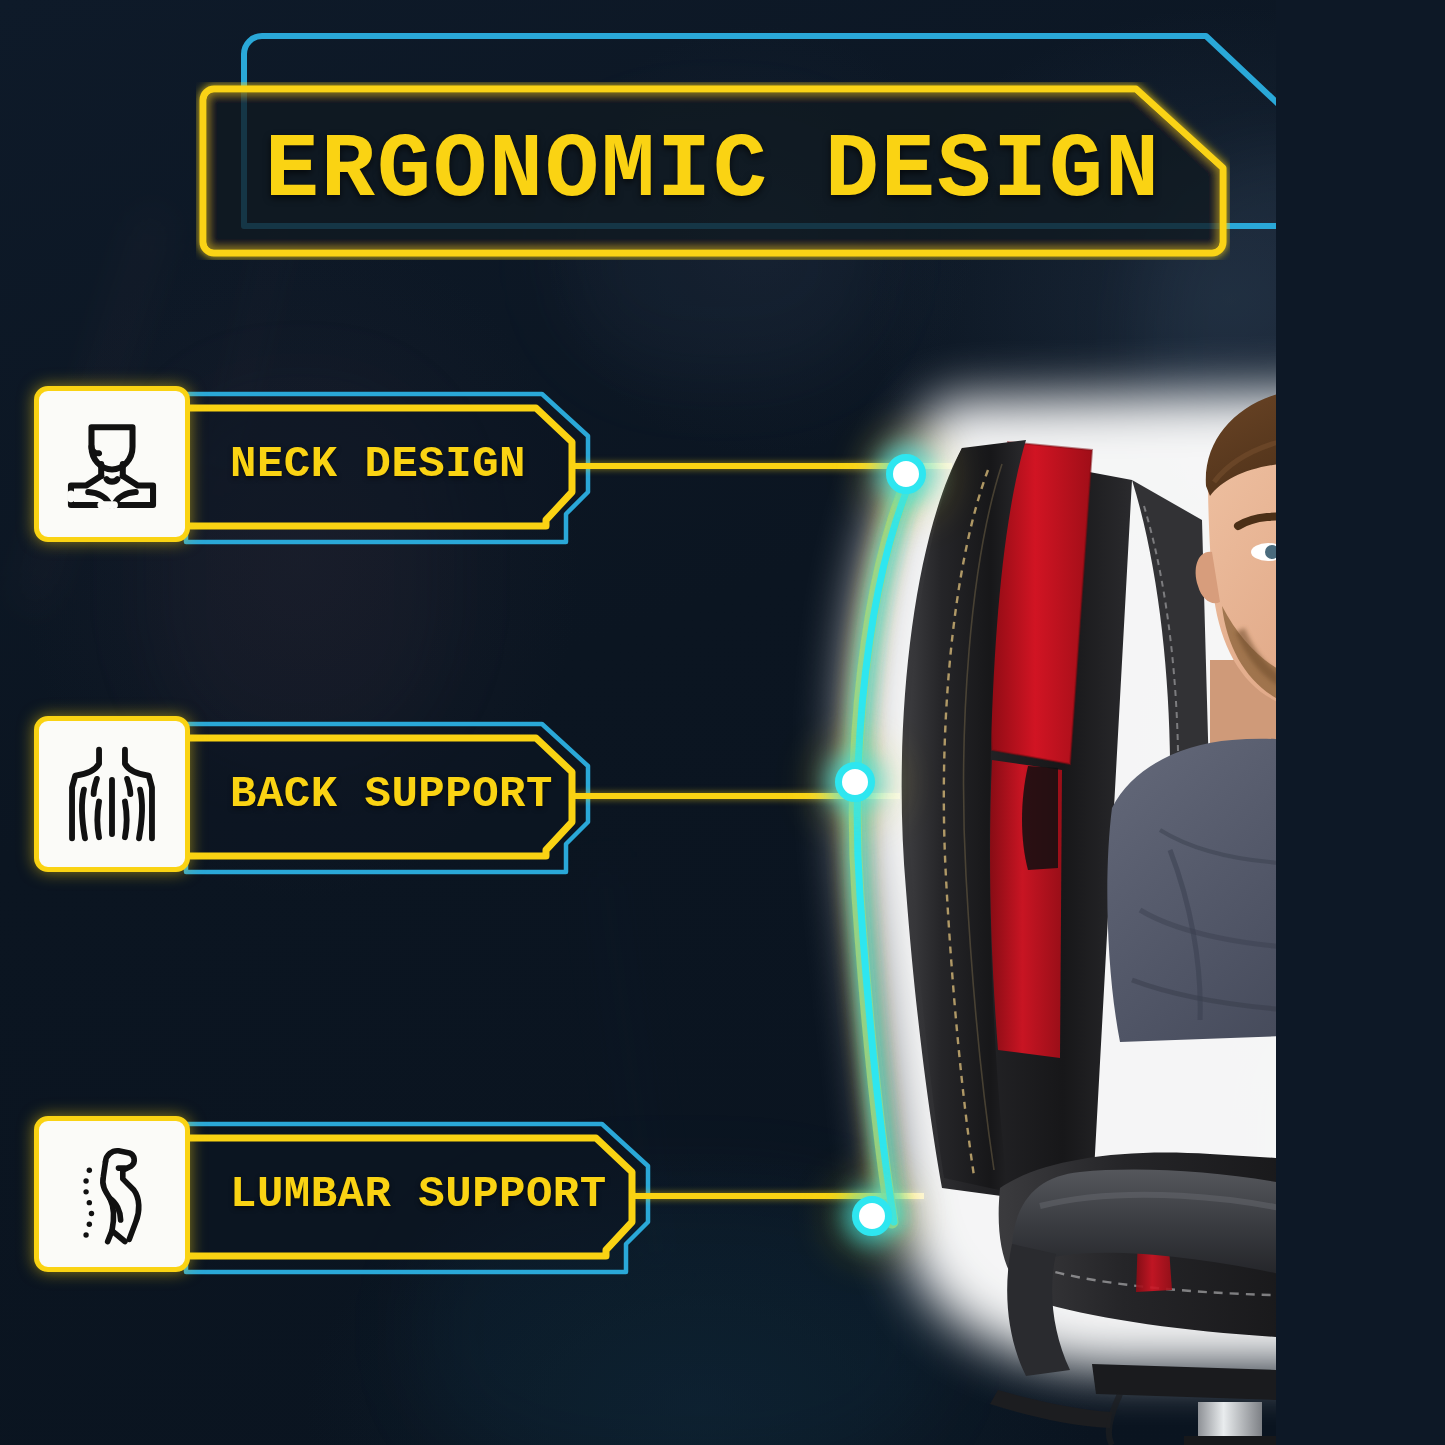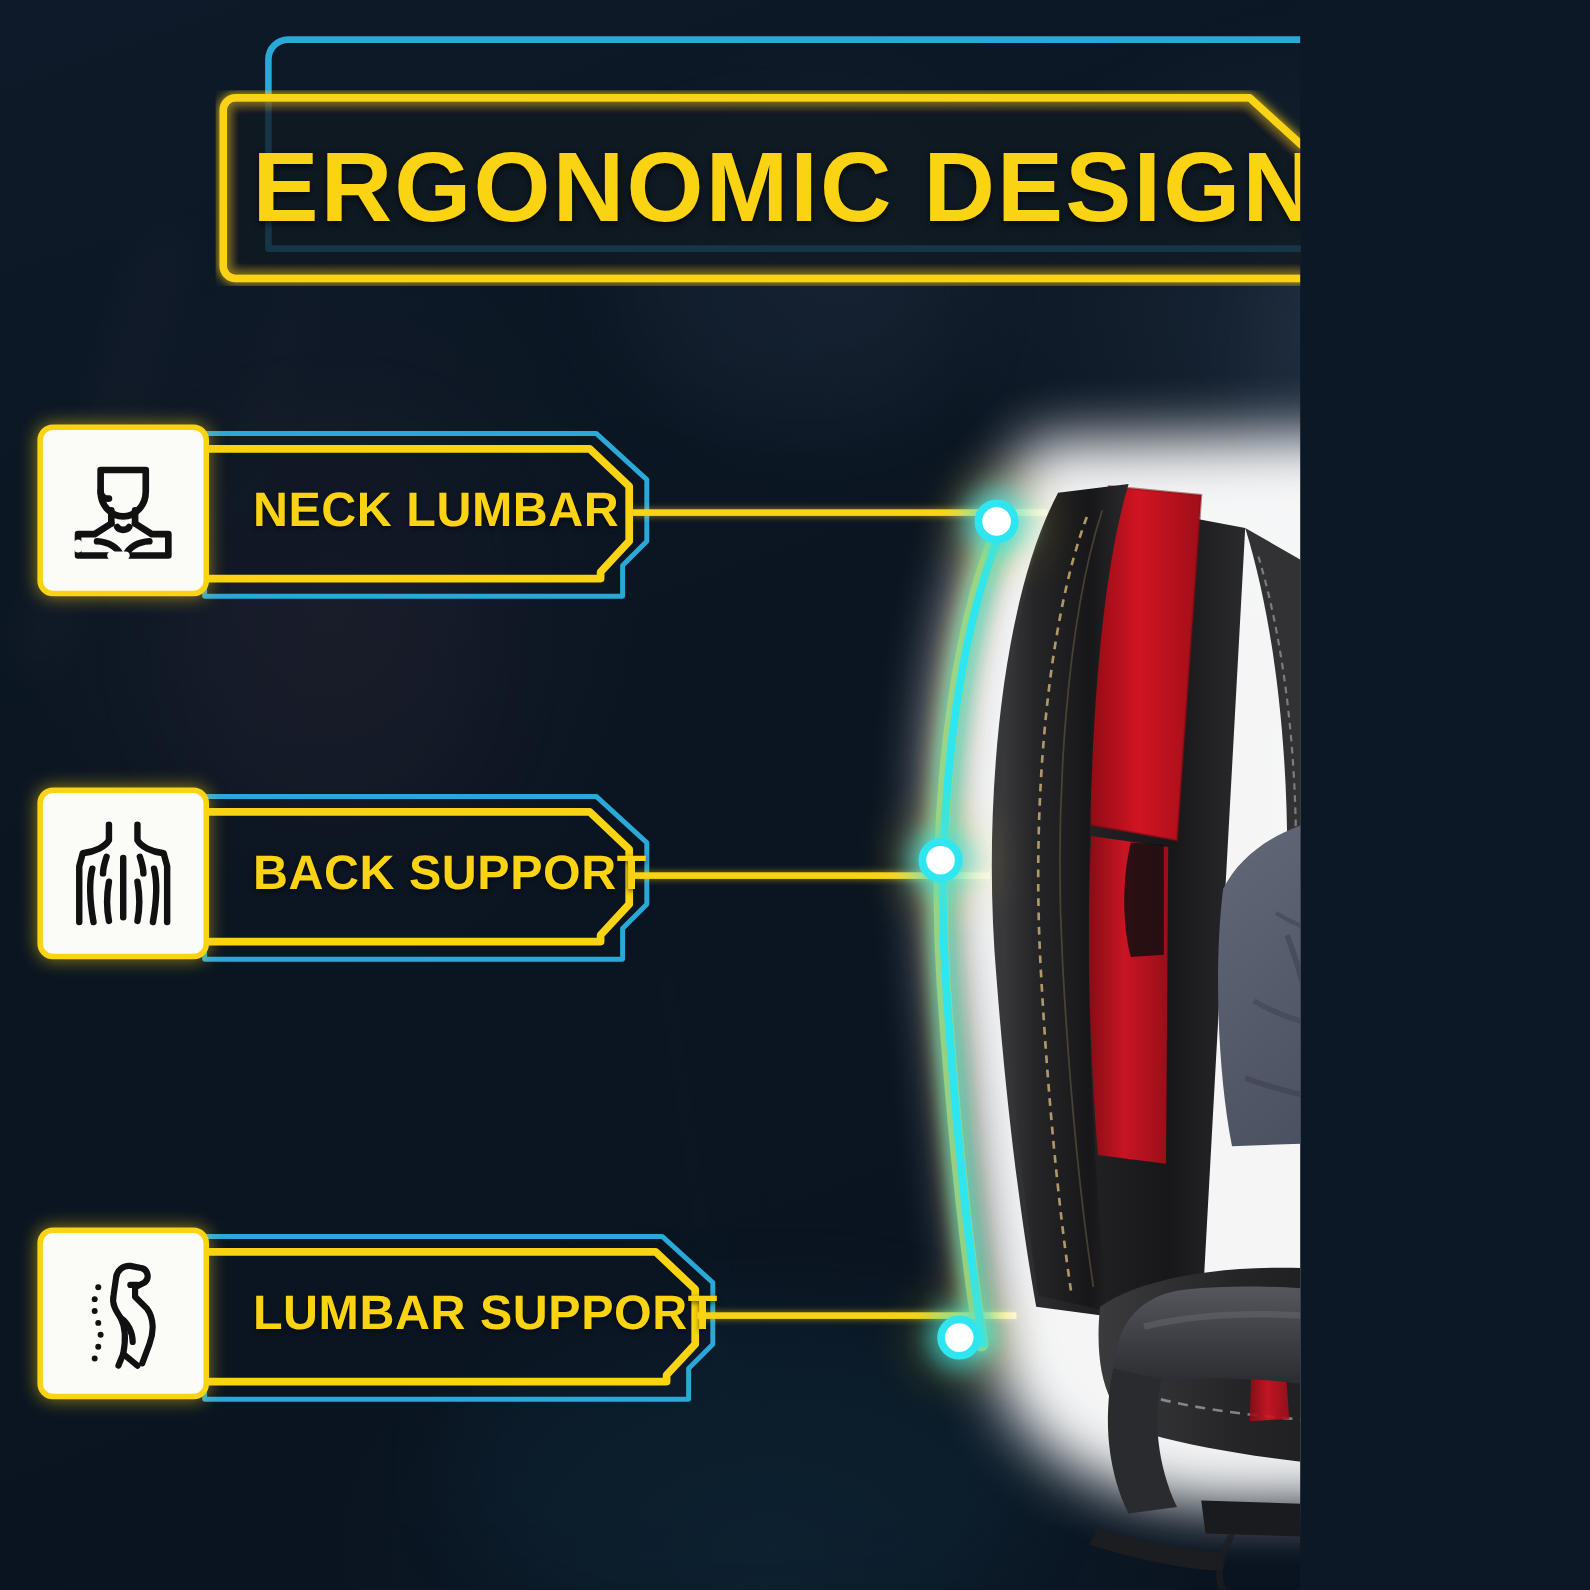--- a/index.html
+++ b/index.html
@@ -6,29 +6,30 @@
   html,body { width:1445px; height:1445px; overflow:hidden; }
   body {
     font-family:"Liberation Sans", sans-serif;
     background:#0d1826;
     position:relative;
   }
 
   
   #stage {
     position:absolute; inset:0;
-    width:1182px; height:1445px;
+    width:1276px; height:1445px;
     background:
       radial-gradient(ellipse 520px 420px at 1230px 300px, rgba(60,80,105,.30), rgba(0,0,0,0) 70%),
       radial-gradient(ellipse 460px 520px at 1320px 760px, rgba(92,48,58,.26), rgba(0,0,0,0) 72%),
       radial-gradient(ellipse 380px 460px at 300px 560px, rgba(58,46,62,.20), rgba(0,0,0,0) 74%),
       radial-gradient(ellipse 300px 300px at 760px 240px, rgba(46,62,84,.20), rgba(0,0,0,0) 72%),
       radial-gradient(ellipse 520px 340px at 700px 1410px, rgba(20,52,70,.30), rgba(0,0,0,0) 76%),
       linear-gradient(160deg,#0e1a29 0%, #0b1521 45%, #0a1420 100%);
     overflow:hidden;
+    font-family:Liberation Mono, monospace;
   }
   .bgblob { position:absolute; filter:blur(34px); opacity:.5; border-radius:40%; }
   .bgstreak { position:absolute; filter:blur(22px); opacity:.35; }
 
   
   #title-wrap { position:absolute; left:196px; top:28px; width:1120px; height:230px; }
   #title-cyan {
     position:absolute; left:40px; top:0; width:1080px; height:206px;
     pointer-events:none;
   }
@@ -132,21 +133,21 @@
           <path d="M 40 88 L 52 88" stroke="#FBFBF8" stroke-width="7"></path>
         </g>
       </svg>
     </div>
 
     <div class="plate">
       <svg width="426" height="168" viewBox="0 0 426 168">
         <path d="M 12 162 L 12 14 L 368 14 L 414 56 L 414 112 L 392 134 L 392 162 Z" fill="none" stroke="#2AA8D8" stroke-width="4.5" stroke-linejoin="round"></path>
         <path d="M 0 146 L 0 28 L 362 28 L 398 62 L 398 112 L 372 140 L 372 146 Z" fill="rgba(12,22,35,.55)" stroke="#FAD313" stroke-width="7" stroke-linejoin="round"></path>
       </svg>
-      <div class="plate-label" style="left:56px;font-size:44px;letter-spacing:.5px;">NECK LUMBAR</div>
+      <div class="plate-label" style="left:56px;font-size:44px;letter-spacing:.5px;">NECK DESIGN</div>
     </div>
 
     <div class="connector" style="left:540px;top:83px;width:378px;"></div>
   </div>
 
   <div class="feature" style="left:34px;top:710px;">
     <div class="icon-box">
       <svg viewBox="0 0 100 100">
         <g fill="none" stroke="#111111" stroke-width="5.4" stroke-linecap="round" stroke-linejoin="round">
           <path d="M 38 9 L 38 22 A 30 16 0 0 1 16 33 L 13 44 L 13 91"></path>

